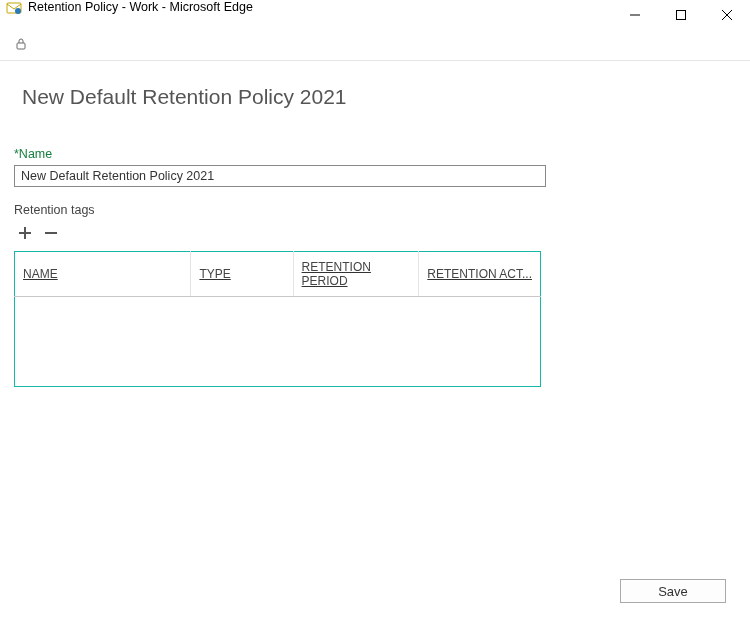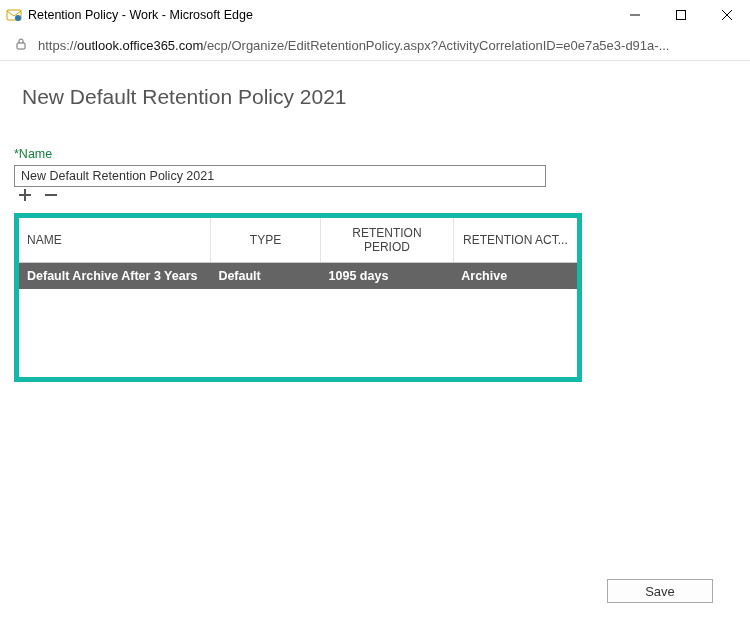--- a/index.html
+++ b/index.html
@@ -8,21 +8,20 @@
     font-family: "Segoe UI", Arial, sans-serif;
     font-size: 13px;
     color: #333;
     background: #fff;
     width: 750px; height: 631px;
     overflow: hidden;
   }
   .titlebar {
     height: 30px;
     display: flex;
-    align-items: center;
     padding: 0 0 0 6px;
     background: #fff;
   }
   .titlebar .app-icon {
     width: 16px; height: 16px;
     margin-right: 6px;
     display: inline-flex; align-items: center; justify-content: center;
   }
   .titlebar .title-text {
     flex: 0 0 auto;
@@ -86,56 +85,57 @@
     gap: 8px;
     margin-bottom: 8px;
     padding-left: 2px;
   }
   .tool-btn {
     width: 18px; height: 18px;
     display: inline-flex; align-items: center; justify-content: center;
     color: #555;
   }
   .grid {
-    width: 568px;
-    border: 5px solid #14b8a6;
+    width: 527px;
+    border: 1px solid #14b8a6;
     border-collapse: collapse;
+    text-decoration: underline;
   }
   .grid th {
     text-align: left;
     font-weight: 400;
     font-size: 12px;
     color: #444;
     border-bottom: 1px solid #c8c8c8;
     padding: 8px 8px;
     background: #fff;
     height: 32px;
   }
-  .grid th + th { border-left: 1px solid #e4e4e4; text-align: center; }
+  .grid th + th { border-left: 1px solid #e4e4e4; }
   .grid td {
     font-size: 12.5px;
     padding: 6px 8px;
     height: 24px;
   }
   .grid tr.selected td {
     background: #646464;
     color: #fff;
     font-weight: 600;
   }
   .grid .filler td {
     height: 90px;
     background: #fff;
   }
   .col-name { width: 190px; }
   .col-type { width: 108px; }
   .col-period { width: 130px; }
   .col-action { width: 100px; overflow: hidden; text-overflow: ellipsis; white-space: nowrap; }
   .footer {
     position: absolute;
-    right: 37px;
+    right: 24px;
     bottom: 28px;
     display: flex;
     gap: 18px;
   }
   .btn {
     min-width: 106px;
     height: 24px;
     border: 1px solid #a9a9a9;
     background: #fdfdfd;
     font-size: 13px;
@@ -177,32 +177,30 @@
   </div>
 </div>
 
 <div class="addrbar">
   <span>
     <svg width="14" height="14" viewBox="0 0 14 14">
       <rect x="3" y="6" width="8" height="6" rx="1" fill="none" stroke="#6b6b6b" stroke-width="1"></rect>
       <path d="M5 6 V4 a2 2 0 0 1 4 0 V6" fill="none" stroke="#6b6b6b" stroke-width="1"></path>
     </svg>
   </span>
-  <span class="url">
-    <span>https://</span><span class="host">outlook.office365.com</span><span>/ecp/Organize/EditRetentionPolicy.aspx?ActivityCorrelationID=e0e7a5e3-d91a-...</span>
-  </span>
 </div>
 <div class="divider"></div>
 
 <div class="page">
   <h1 class="page-title">New Default Retention Policy 2021</h1>
 
   <div class="field-label">*Name</div>
   <input class="text-input" type="text" value="New Default Retention Policy 2021" style="">
 
+  <div class="section-label">Retention tags</div>
 
   <div class="toolbar">
     <span class="tool-btn">
       <span>
         <svg width="16" height="16" viewBox="0 0 16 16">
             <line x1="8" y1="2" x2="8" y2="14" stroke="#555" stroke-width="2"></line>
             <line x1="2" y1="8" x2="14" y2="8" stroke="#555" stroke-width="2"></line>
           </svg>
       </span>
     </span>
@@ -218,26 +216,20 @@
   <table class="grid">
     <thead>
       <tr>
         <th class="col-name">NAME</th>
         <th class="col-type">TYPE</th>
         <th class="col-period">RETENTION PERIOD</th>
         <th class="col-action">RETENTION ACT...</th>
       </tr>
     </thead>
     <tbody>
-      <tr class="selected">
-        <td>Default Archive After 3 Years</td>
-        <td>Default</td>
-        <td>1095 days</td>
-        <td>Archive</td>
-      </tr>
       <tr class="filler">
           <td colspan="4"></td>
         </tr>
     </tbody>
   </table>
 </div>
 
 <div class="footer">
   <div class="btn">Save</div>
 </div>

